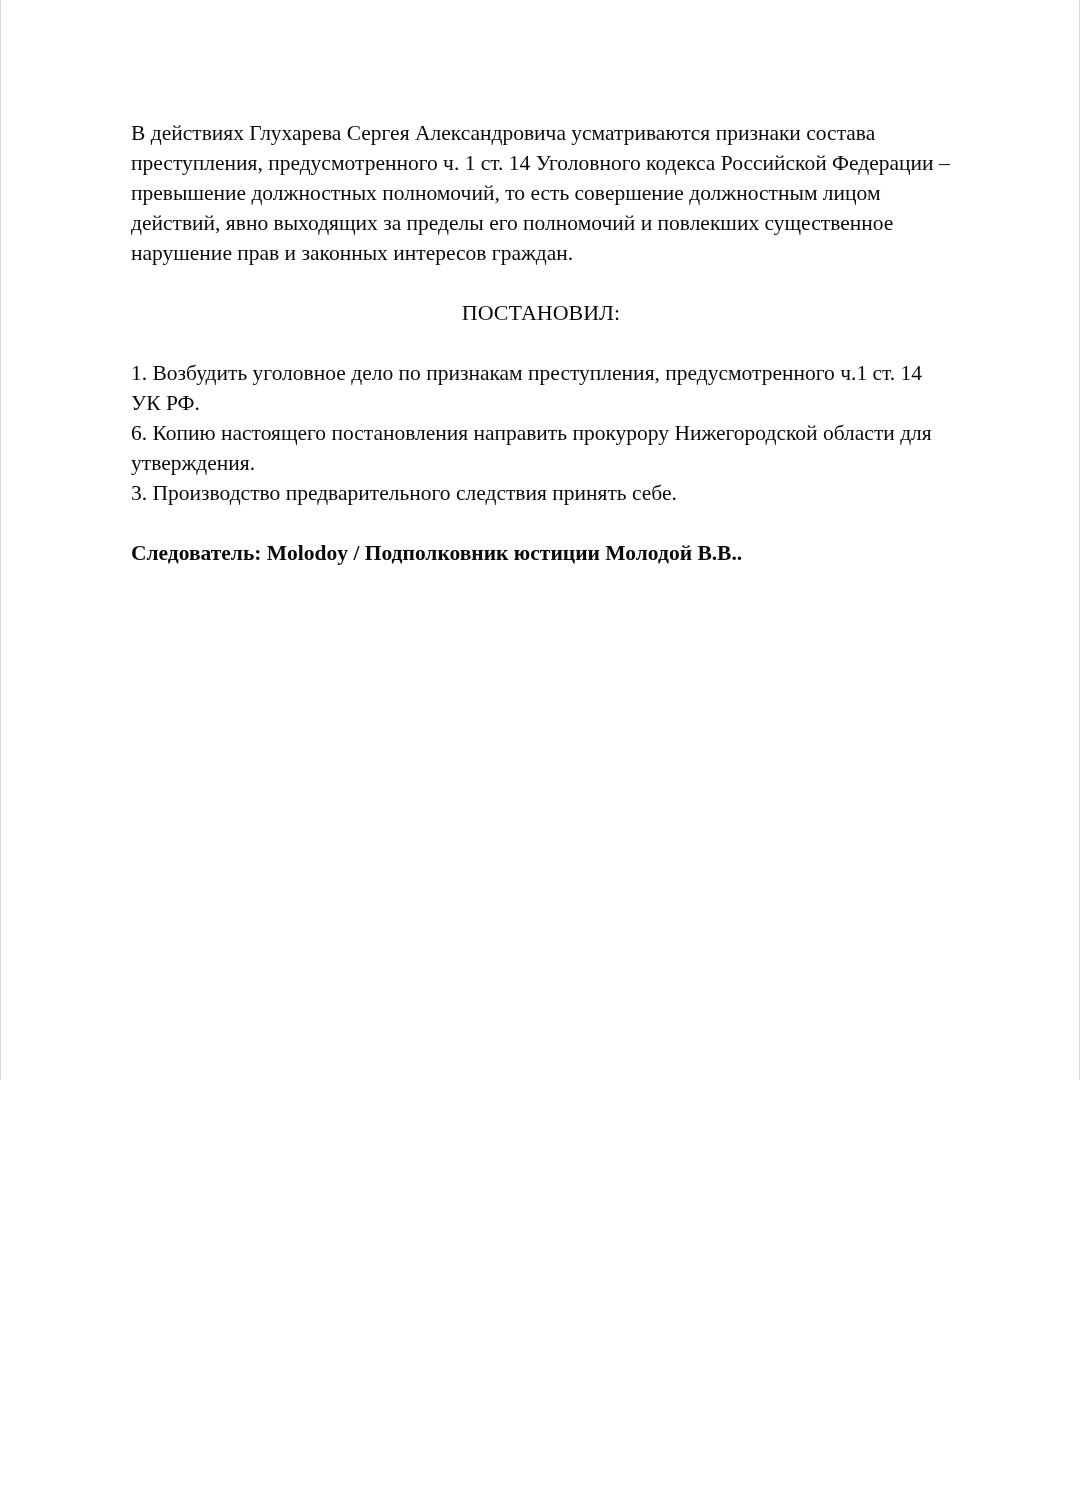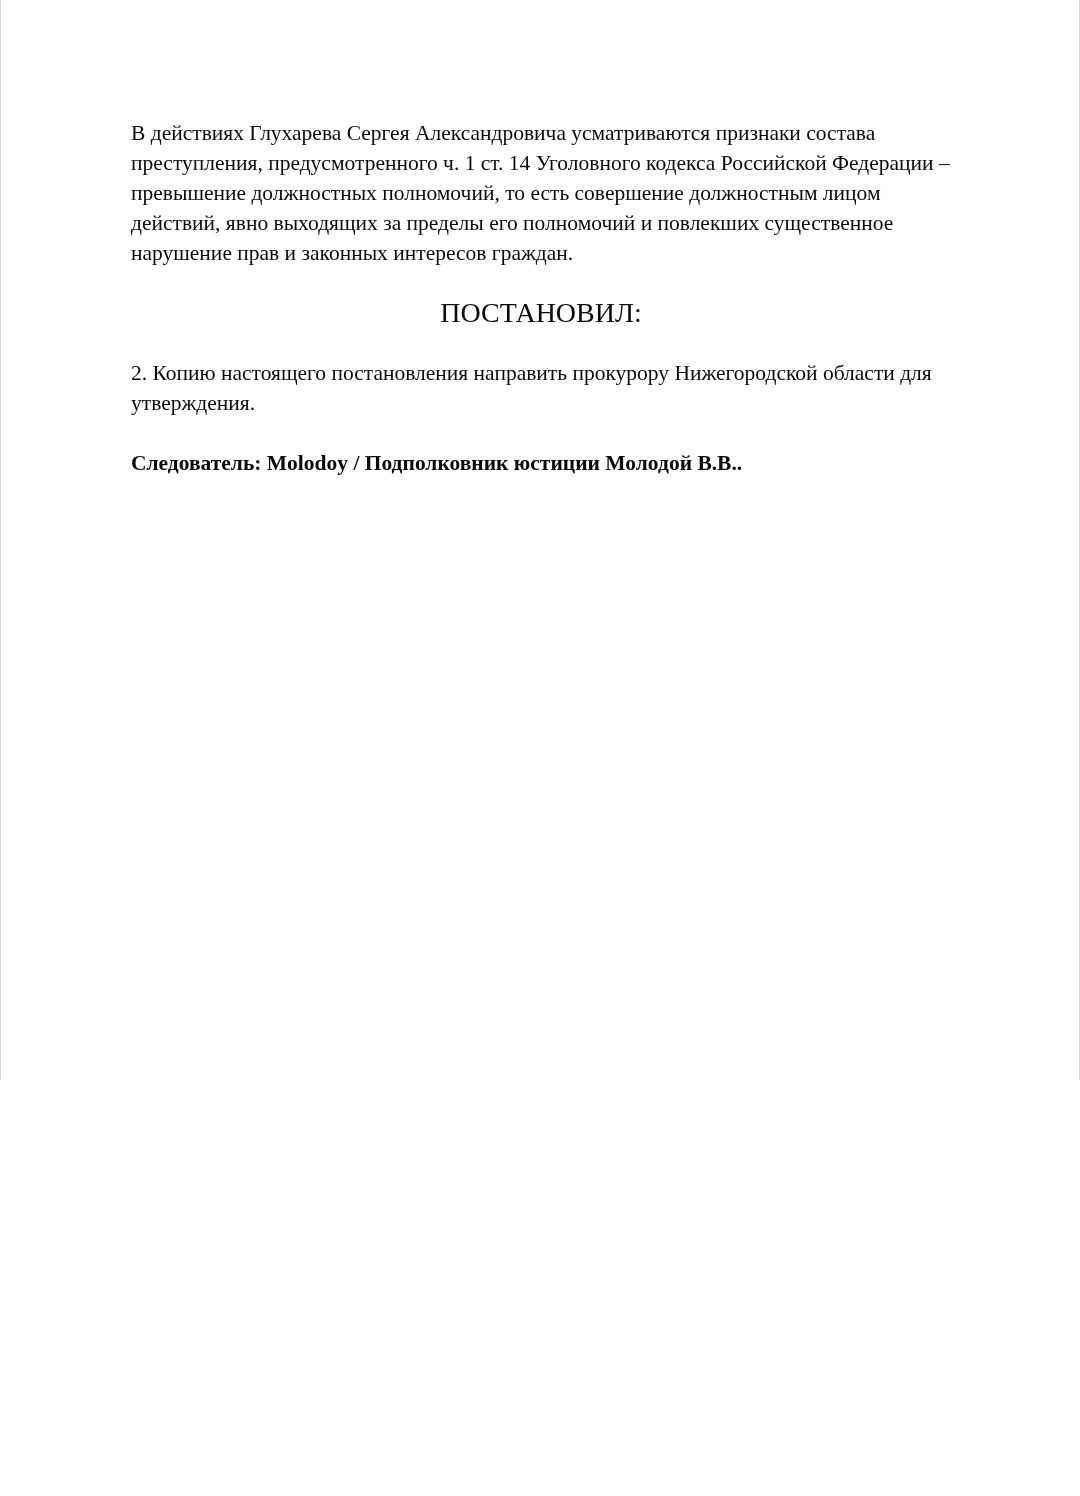--- a/index.html
+++ b/index.html
@@ -44,21 +44,21 @@
     white-space: pre-line;
     overflow-wrap: break-word;
   }
   .text-block:last-child {
     margin-bottom: 0;
   }
 
   .resolution-heading {
     margin: 8px 0 30px 0;
     text-align: center;
-    font-size: 28px;
+    font-size: 22px;
     line-height: 30px;
     font-weight: normal;
   }
 
   .decision-list {
     margin: 0 0 30px 0;
   }
   .decision-item {
     margin: 0;
     white-space: pre-line;
@@ -77,20 +77,22 @@
 <div class="page-sheet">
 
   <div class="document-body">
 
     <p class="text-block">В действиях Глухарева Сергея Александровича усматриваются признаки состава преступления, предусмотренного ч. 1 ст. 14 Уголовного кодекса Российской Федерации – превышение должностных полномочий, то есть совершение должностным лицом действий, явно выходящих за пределы его полномочий и повлекших существенное нарушение прав и законных интересов граждан.</p>
 
 
     <h2 class="resolution-heading">ПОСТАНОВИЛ:</h2>
 
     <div class="decision-list">
-      <p class="decision-item">2. Копию настоящего постановления направить прокурору Нижегородской области для утверждения.</p>
+      <p class="decision-item">1. Возбудить уголовное дело по признакам преступления, предусмотренного ч.1 ст. 14 УК РФ.</p>
+      <p class="decision-item">6. Копию настоящего постановления направить прокурору Нижегородской области для утверждения.</p>
+      <p class="decision-item">3. Производство предварительного следствия принять себе.</p>
     </div>
 
     <p class="signature-block">Следователь: Molodoy / Подполковник юстиции Молодой В.В..</p>
 
   </div>
 
 </div>
 
 </body></html>

